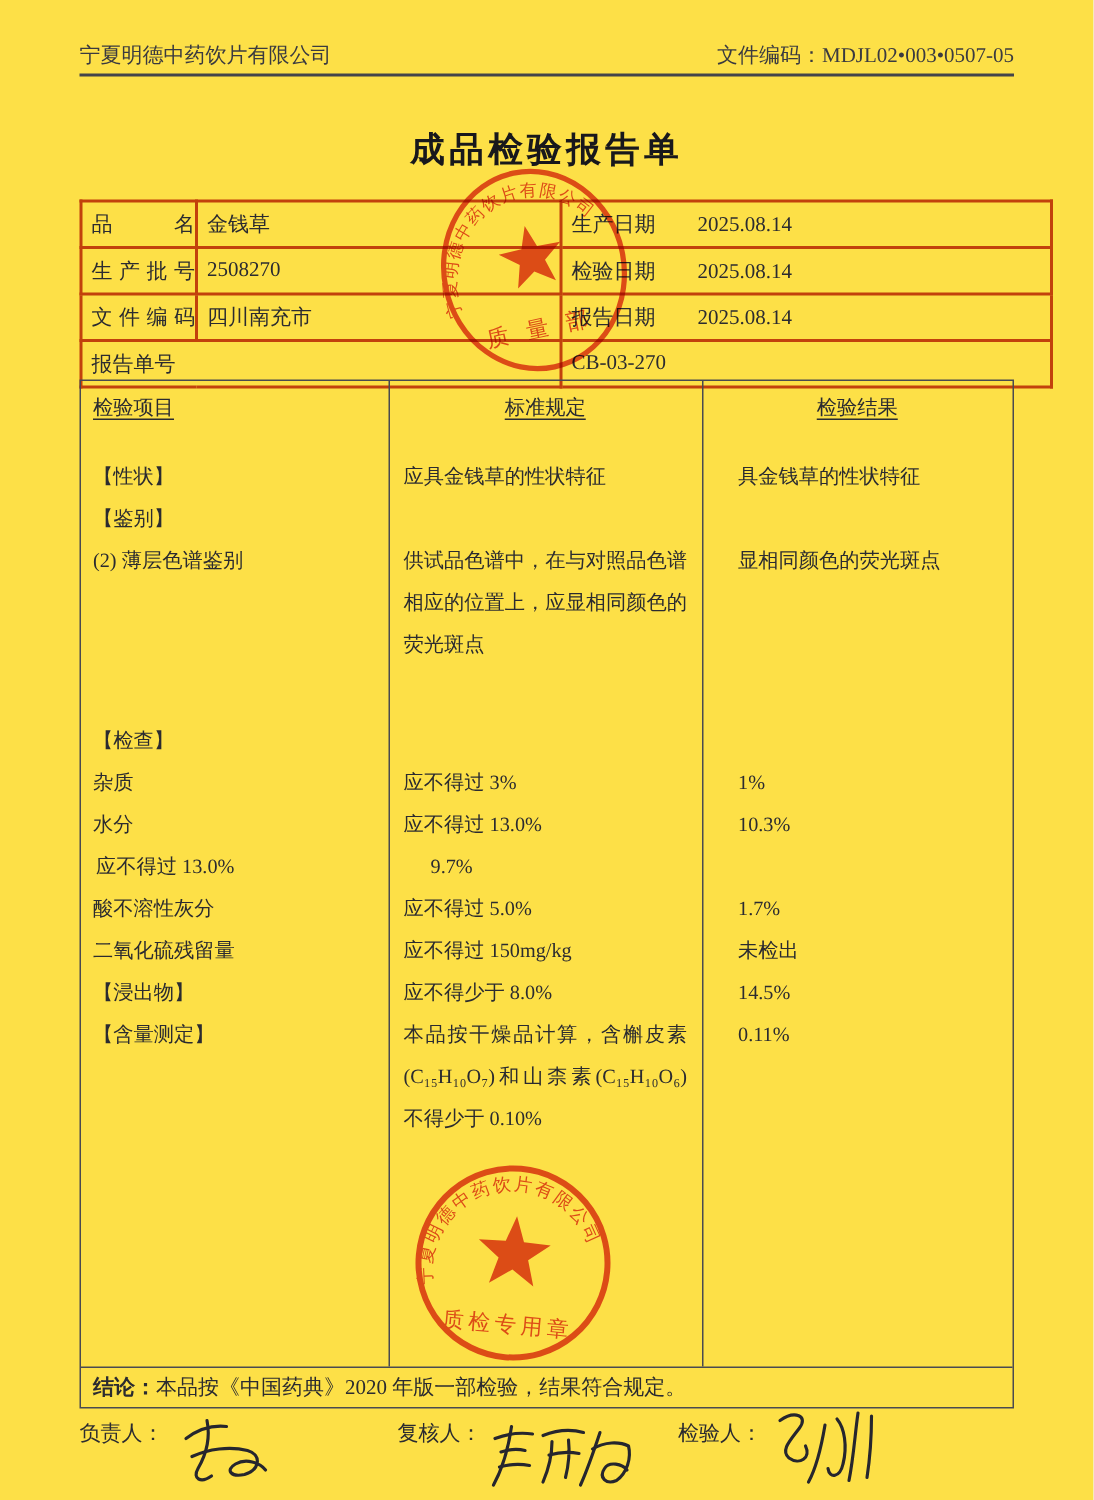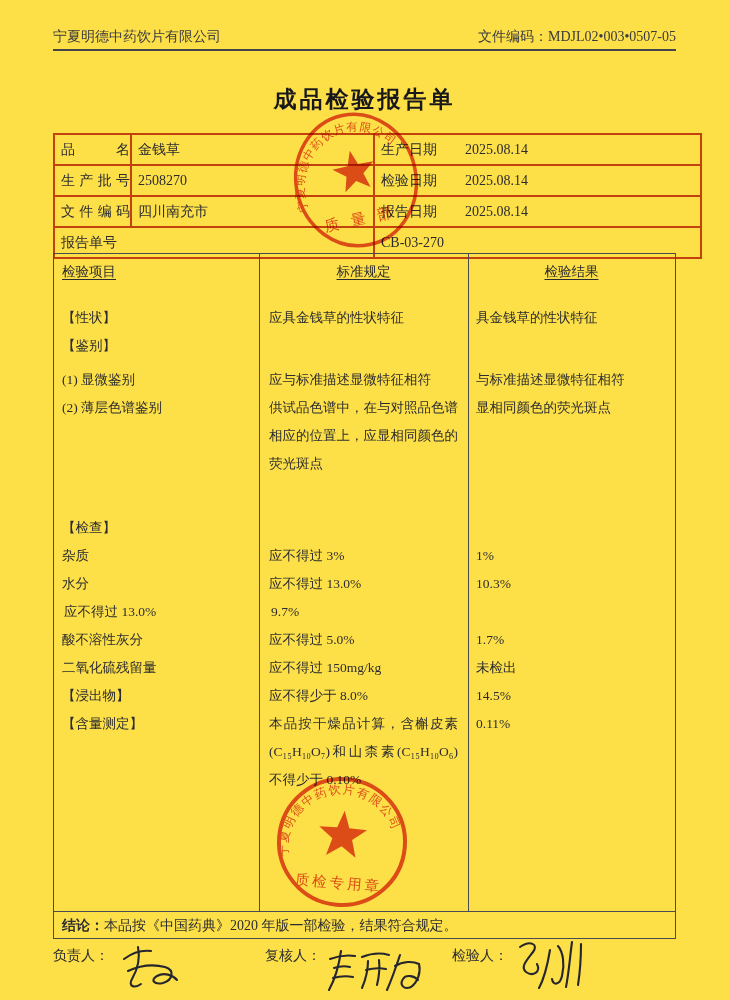--- a/index.html
+++ b/index.html
@@ -31,21 +31,21 @@
   .v1{left:205px;} .v2{left:414px;}
   .mt-header{display:flex;height:44px;box-sizing:border-box;padding-top:9px;}
   .mt-header .h1{width:205px;padding-left:8px;box-sizing:border-box;}
   .mt-header .h2{width:209px;text-align:center;}
   .mt-header .h3{flex:1;text-align:center;}
   .mt-header span{text-decoration:underline;text-underline-offset:3px;}
   .mt-body{padding-top:6px;}
   .trow{display:flex;}
   .trow .c1{width:205px;padding:0 8px;box-sizing:border-box;line-height:28px;}
   .trow .c2{width:209px;padding:0 10px;box-sizing:border-box;line-height:28px;text-align:justify;}
-  .trow .c3{flex:1;padding:0 8px;box-sizing:border-box;line-height:28px;}
+  .trow .c3{flex:1;padding:0 24px;box-sizing:border-box;line-height:28px;}
   .trow.m6{margin-top:6px;}
   .trow.m36{margin-top:36px;gap:20px;}
   .conclusion{position:absolute;left:0;right:0;top:657px;height:28px;border-top:1px solid #4a4a50;
     line-height:28px;padding-left:8px;font-size:14px;}
   .conclusion b{font-weight:700;}
   
   .signoff{position:absolute;left:0;top:945px;width:729px;height:55px;font-size:14px;}
   .signoff .slbl{position:absolute;top:2px;}
   .s1{left:53px;} .s2{left:265px;} .s3{left:452px;}
   .sig{position:absolute;}
@@ -116,25 +116,20 @@
     <div class="mt-body">
       <div class="trow">
         <div class="c1">【性状】</div>
         <div class="c2">应具金钱草的性状特征</div>
         <div class="c3">具金钱草的性状特征</div>
       </div>
       <div class="trow">
         <div class="c1">【鉴别】</div>
         <div class="c2"></div>
         <div class="c3"></div>
-      </div>
-      <div class="trow m6">
-        <div class="c1">(1) 显微鉴别</div>
-        <div class="c2">应与标准描述显微特征相符</div>
-        <div class="c3">与标准描述显微特征相符</div>
       </div>
       <div class="trow">
         <div class="c1">(2) 薄层色谱鉴别</div>
         <div class="c2">供试品色谱中，在与对照品色谱相应的位置上，应显相同颜色的荧光斑点</div>
         <div class="c3">显相同颜色的荧光斑点</div>
       </div>
       <div class="trow m36">
         <div class="c1">【检查】</div>
         <div class="c2"></div>
         <div class="c3"></div>

